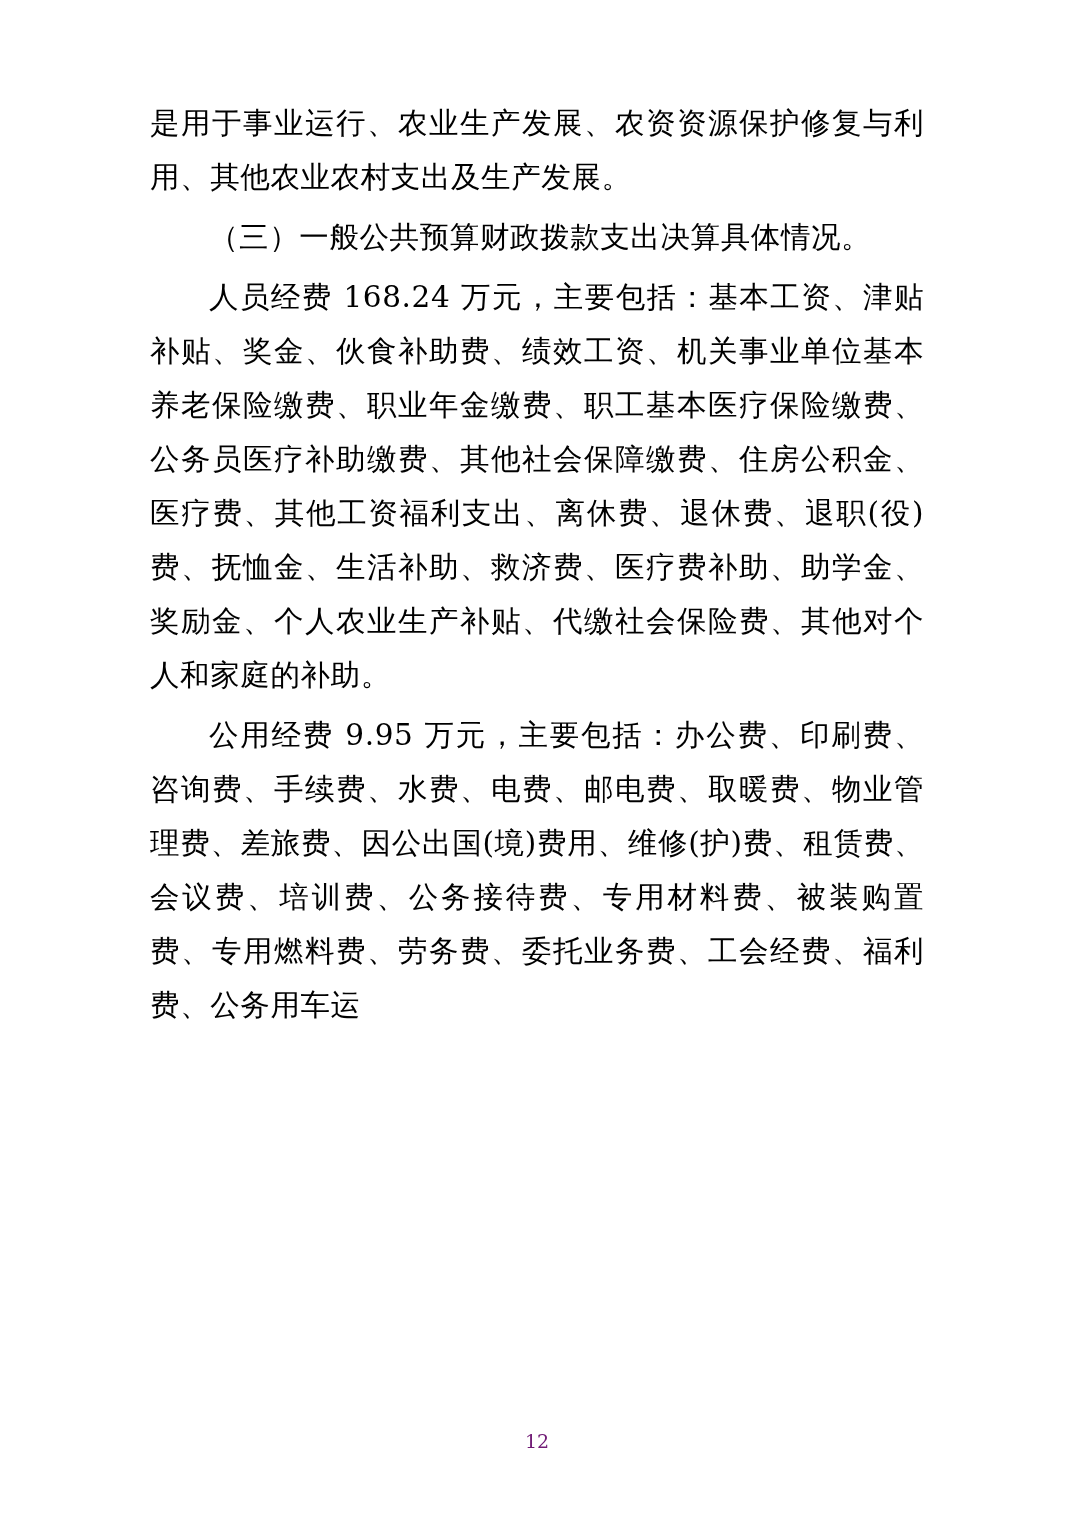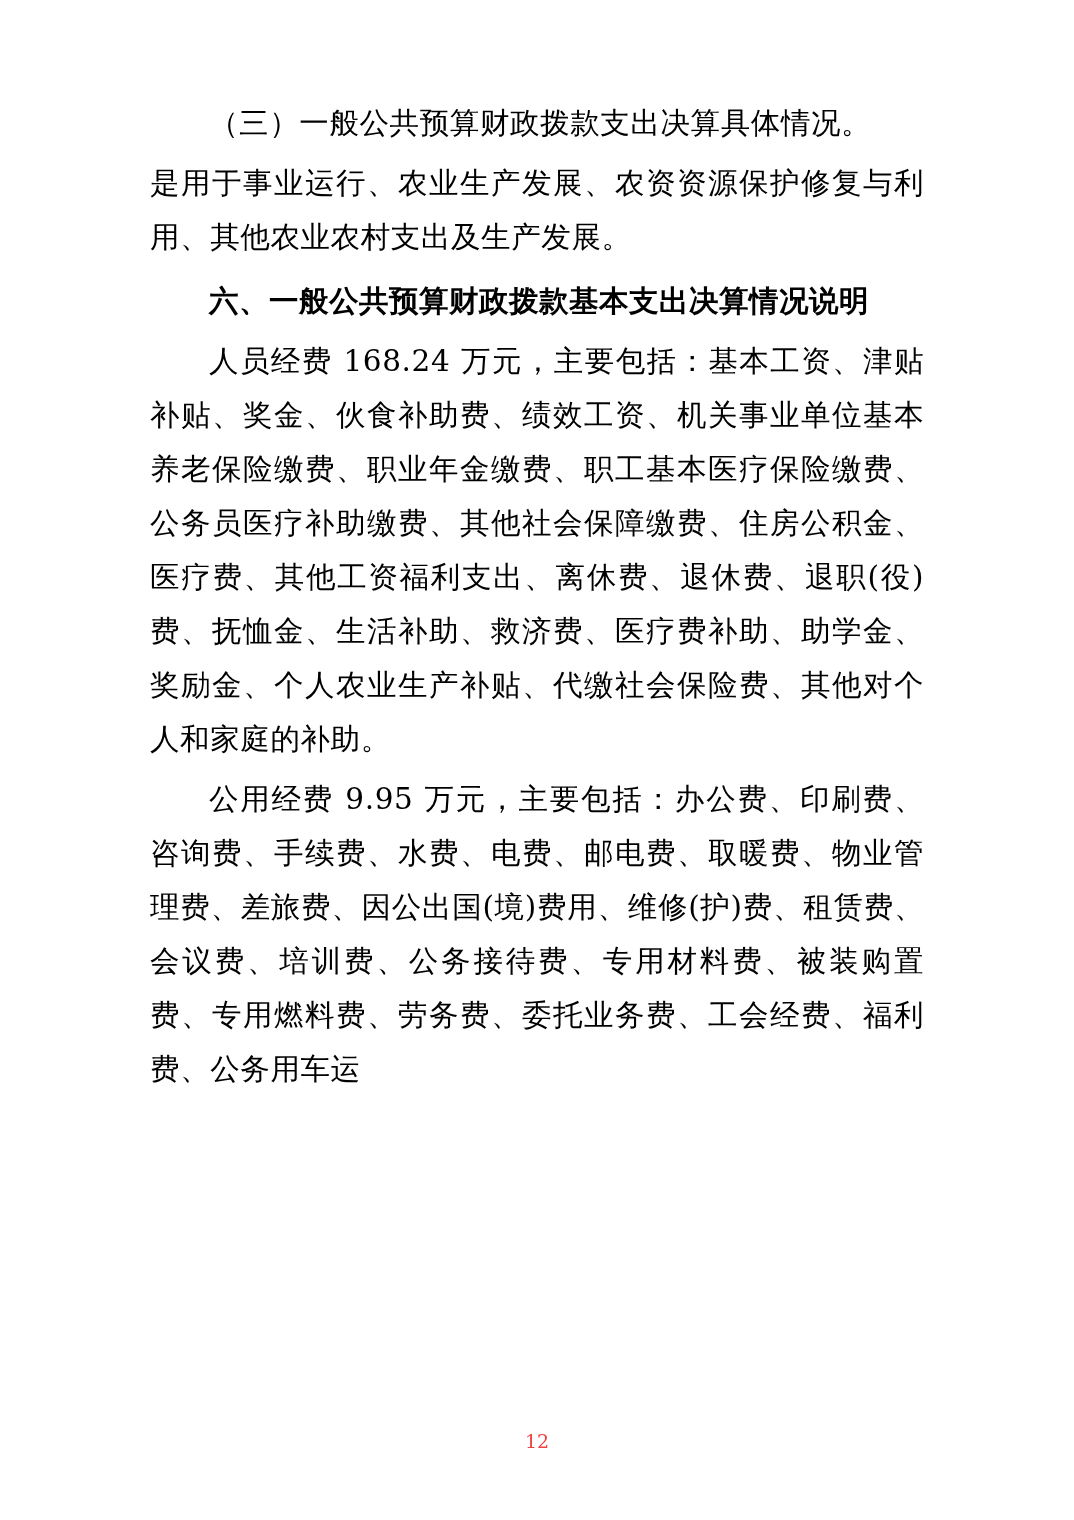--- a/index.html
+++ b/index.html
@@ -48,35 +48,34 @@
     font-family: "DejaVu Sans", "Liberation Sans", sans-serif;
   }
   .page-number {
     position: absolute;
     bottom: 68px;
     left: 0;
     width: 100%;
     text-align: center;
     font-size: 19px;
     font-family: "DejaVu Serif", "Liberation Serif", serif;
-    color: #ef4444;
+    color: #701a75;
   }
 </style>
 </head>
 <body>
 
 <div class="page">
   <div class="doc-body">
 
+    <p class="para cont">是用于事业运行、农业生产发展、农资资源保护修复与利用、其他农业农村支出及生产发展。</p>
+
     <p class="para">（三）一般公共预算财政拨款支出决算具体情况。</p>
 
-    <p class="para cont">是用于事业运行、农业生产发展、农资资源保护修复与利用、其他农业农村支出及生产发展。</p>
 
-
-    <h2 class="heading">六、一般公共预算财政拨款基本支出决算情况说明</h2>
 
 
     <p class="para">人员经费 168.24 万元，主要包括：基本工资、津贴补贴、奖金、伙食补助费、绩效工资、机关事业单位基本养老保险缴费、职业年金缴费、职工基本医疗保险缴费、公务员医疗补助缴费、其他社会保障缴费、住房公积金、医疗费、其他工资福利支出、离休费、退休费、退职(役)费、抚恤金、生活补助、救济费、医疗费补助、助学金、奖励金、个人农业生产补贴、代缴社会保险费、其他对个人和家庭的补助。</p>
 
     <p class="para">公用经费 9.95 万元，主要包括：办公费、印刷费、咨询费、手续费、水费、电费、邮电费、取暖费、物业管理费、差旅费、因公出国(境)费用、维修(护)费、租赁费、会议费、培训费、公务接待费、专用材料费、被装购置费、专用燃料费、劳务费、委托业务费、工会经费、福利费、公务用车运</p>
 
   </div>
 
   <div class="page-number">12</div>
 </div>

